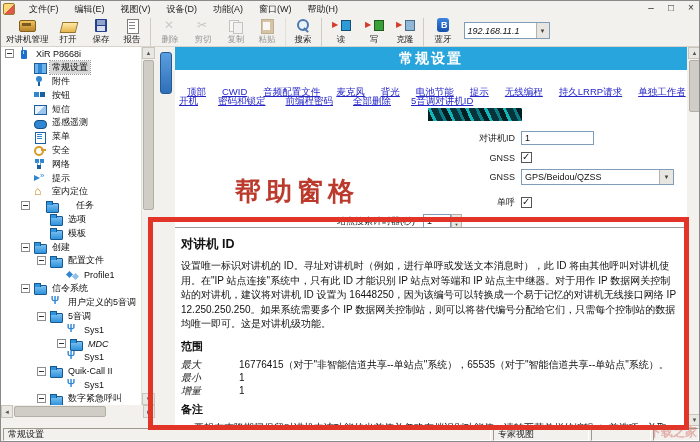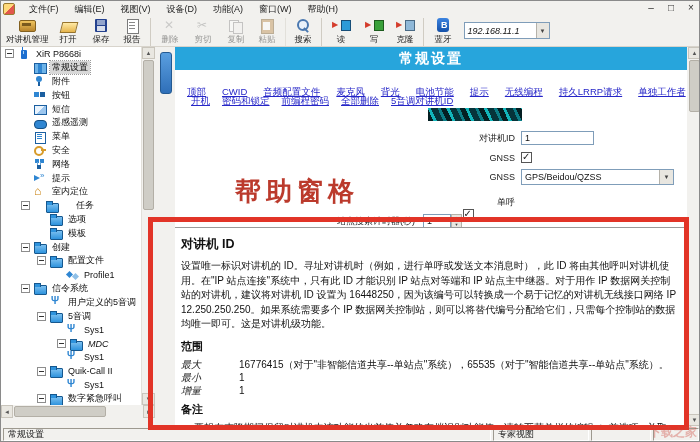--- a/index.html
+++ b/index.html
@@ -87,21 +87,21 @@
 .tree-vscroll .sb-thumb{left:1px;top:13px;width:11px;height:150px;}
 .tree-hscroll{left:0;top:404px;width:154px;height:13px;}
 .tree-hscroll .left{left:0;top:0;width:12px;height:13px;}
 .tree-hscroll .right{left:142px;top:0;width:12px;height:13px;}
 .tree-hscroll .sb-thumb{left:13px;top:1px;width:92px;height:11px;}
 .splitter-thumb{position:absolute;left:159px;top:51px;width:12px;height:42px;background:linear-gradient(#5a9fe0,#2f6fb8);border-radius:3px;border:1px solid #245a92;}
 
 .main{position:absolute;left:174px;top:46px;width:512px;height:379px;background:#fff;overflow:hidden;}
 .banner{position:absolute;left:0;top:0;width:512px;height:23px;background:#27a5dc;color:#fff;font-size:14px;font-weight:bold;text-align:center;line-height:23px;letter-spacing:2px;}
 .links1{position:absolute;left:4px;top:39px;display:flex;gap:16px;margin-left:8px;}
-.links2{position:absolute;left:16px;top:48px;display:flex;gap:12px;}
+.links2{position:absolute;left:4px;top:48px;display:flex;gap:20px;}
 .lnk{font-size:9.5px;color:#2626c8;text-decoration:underline;white-space:nowrap;}
 .tealgfx{position:absolute;left:253px;top:61px;width:94px;height:13px;background:repeating-linear-gradient(65deg,#041f22 0 5px,#12b5ba 5px 8px,#06343a 8px 14px,#0b7d86 14px 17px);}
 .frow{position:absolute;display:flex;align-items:center;font-size:9px;}
 .flabel{display:block;text-align:right;color:#222;}
 .tinput{background:#fff;border:1px solid #7f9db9;font-size:9px;padding:1px 3px;font-family:inherit;color:#111;}
 .cb{width:11px;height:11px;border:1px solid #555;background:#fff;position:relative;display:inline-block;}
 .cb.checked::before{content:"✓";position:absolute;left:0px;top:-2px;font-size:10px;font-weight:bold;color:#222;}
 .fselect{width:153px;height:16px;background:#fff;border:1px solid #7f9db9;display:flex;align-items:center;}
 .fselect .val{flex:1;font-size:9px;padding-left:3px;}
 .fselect .drop{width:14px;height:14px;background:#e8e6e0;border-left:1px solid #b5b2aa;font-size:6px;color:#444;display:flex;align-items:center;justify-content:center;}
@@ -433,21 +433,21 @@
     <span class="flabel" style="width:100px">GNSS</span>
     <span class="cb checked" style="margin-left:6px"></span>
   </div>
   <div class="frow" style="left:240px;top:122px;">
     <span class="flabel" style="width:100px">GNSS</span>
     <span class="fselect" style="margin-left:6px">
       <span class="val">GPS/Beidou/QZSS</span>
       <span class="drop">▼</span>
     </span>
   </div>
-  <div class="frow" style="left:240px;top:149px;flex-direction:column;">
+  <div class="frow" style="left:240px;top:149px;">
     <span class="flabel" style="width:100px">单呼</span>
     <span class="cb checked" style="margin-left:6px"></span>
   </div>
   <div class="frow" style="left:80px;top:167px;">
     <span class="flabel" style="width:160px">站点搜索计时器(秒)</span>
     <input class="tinput" style="width: 28px; margin-left: 8px;" value="1">
     <span class="spin">
         <span>▲</span>
         <span>▼</span>
       </span>

